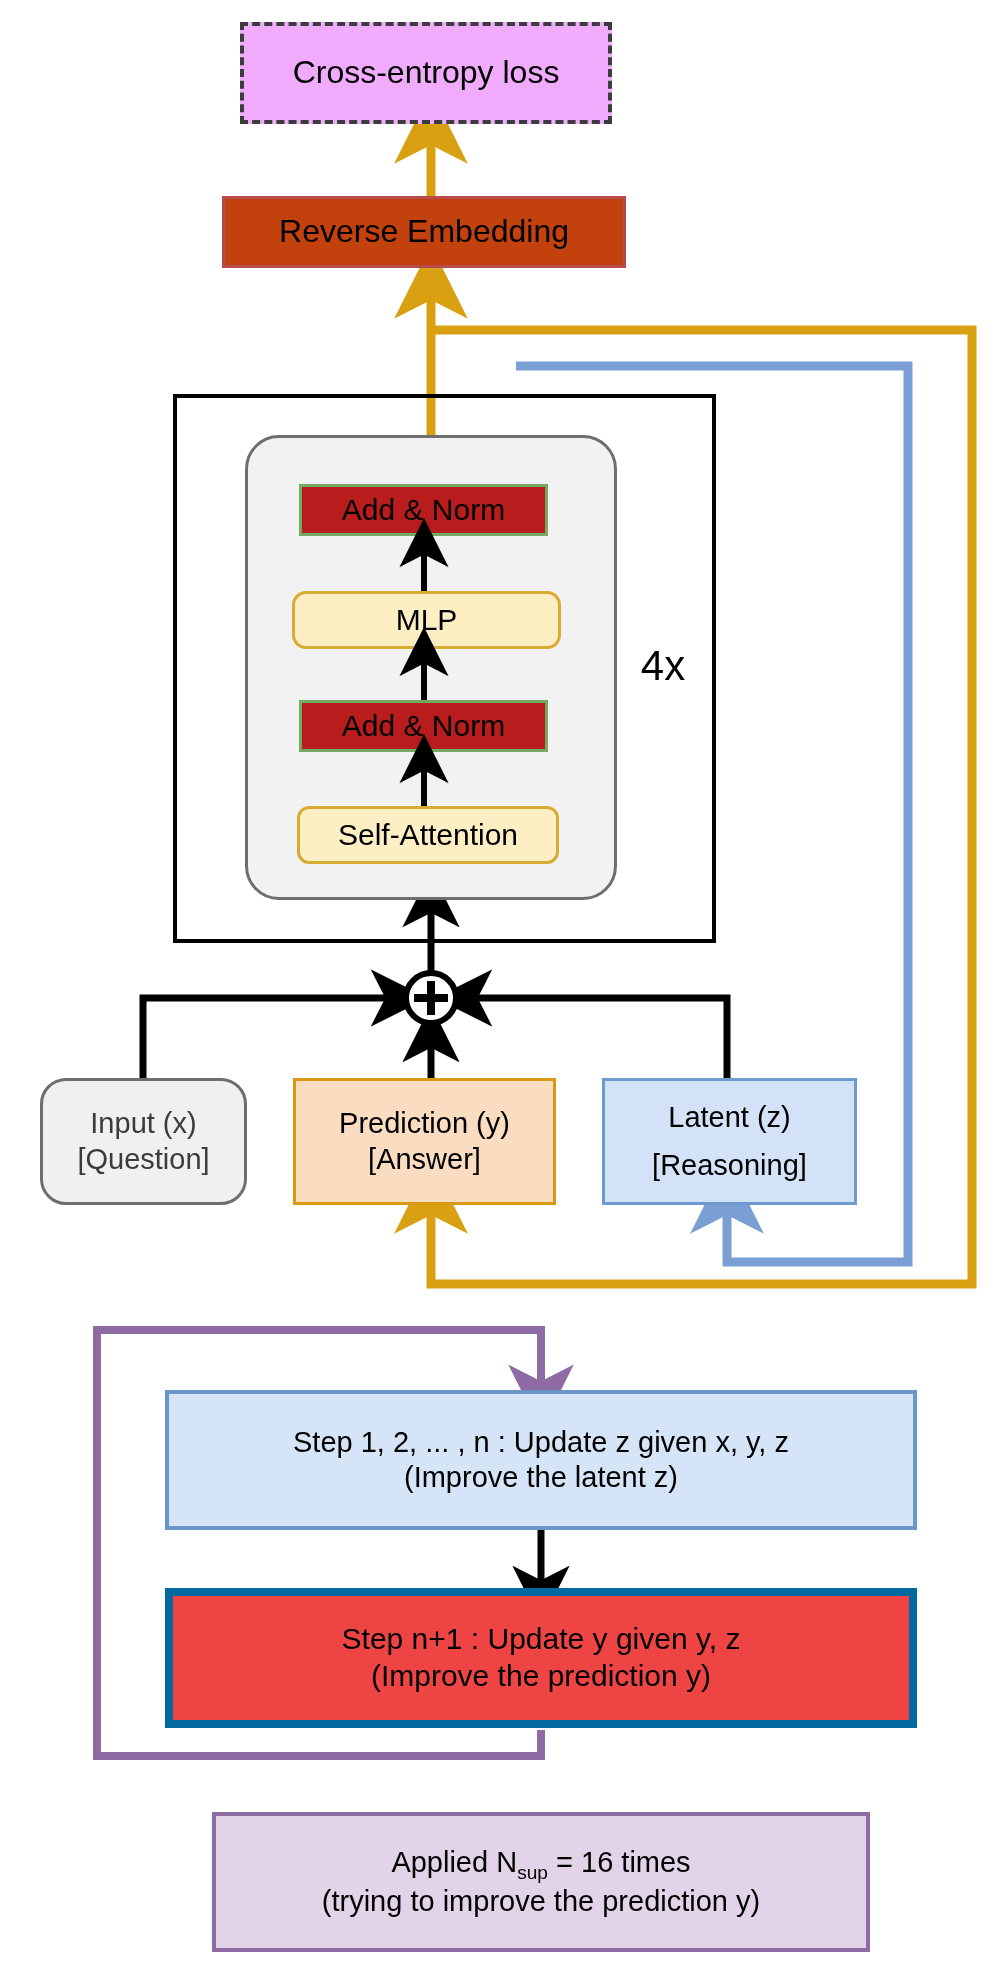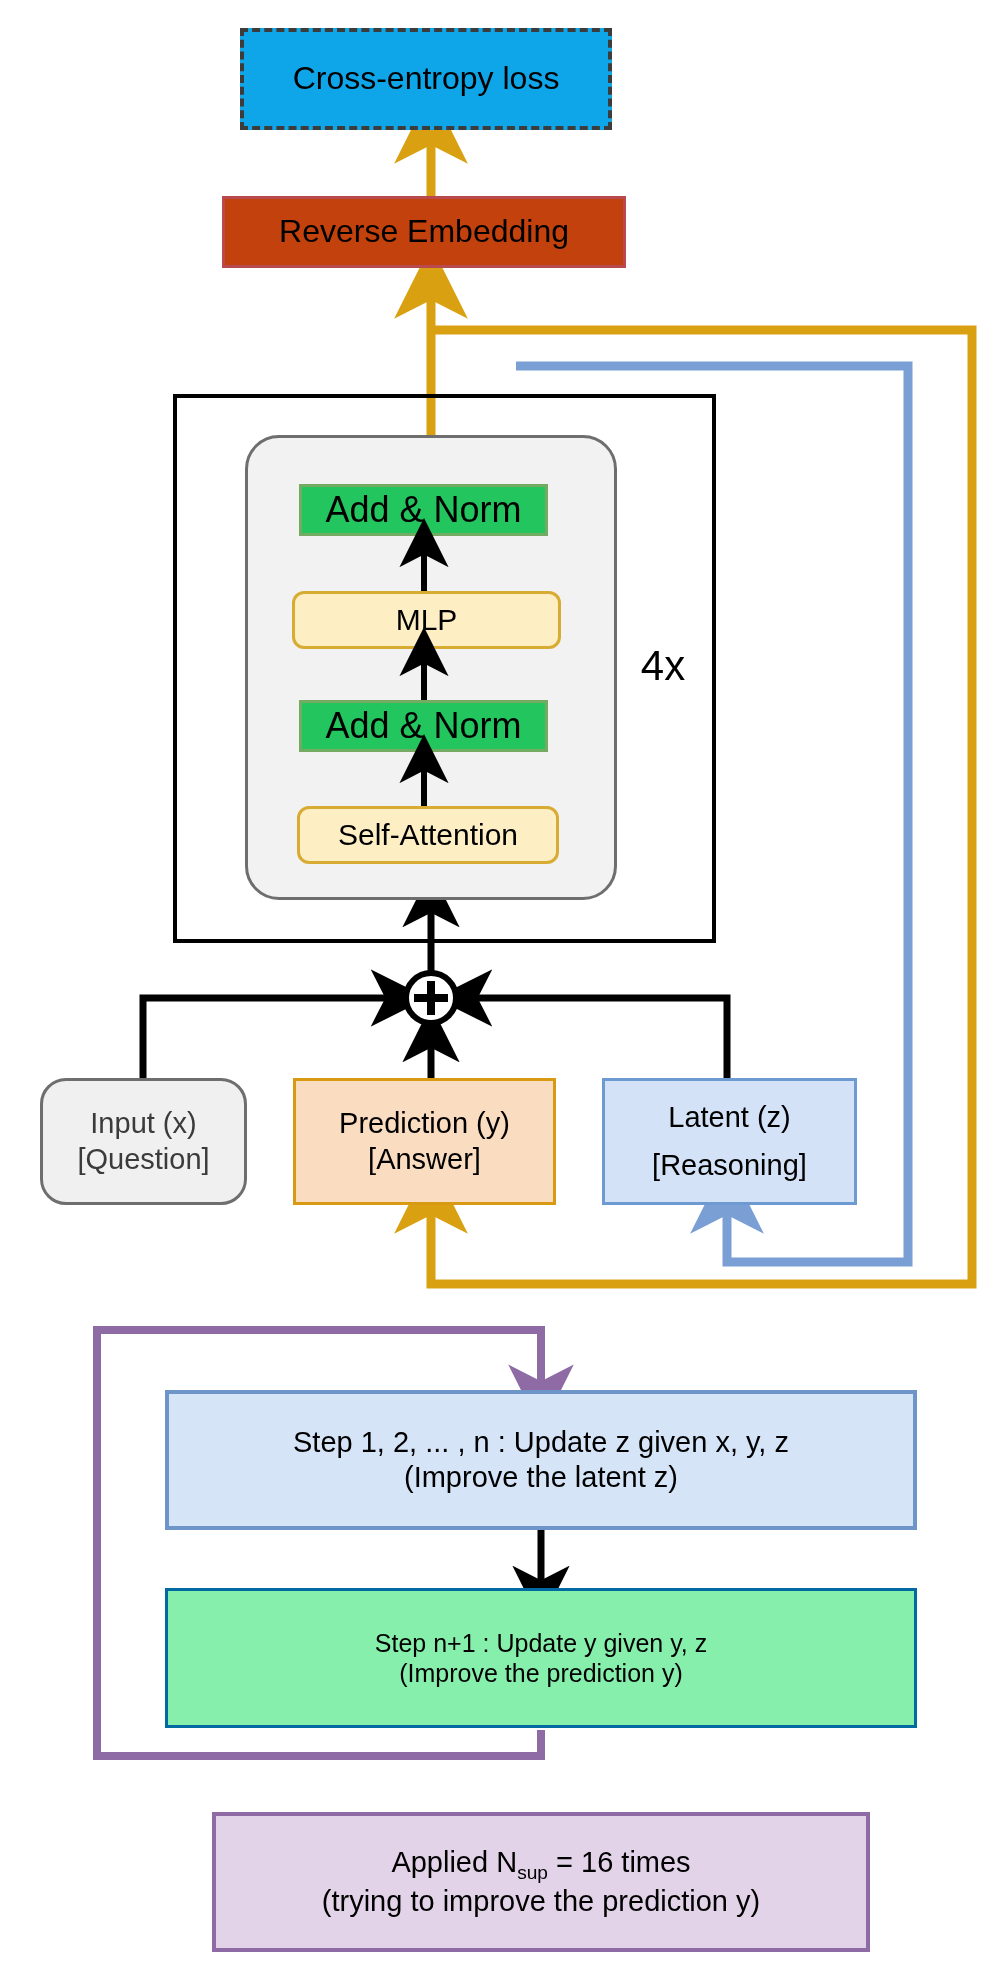--- a/index.html
+++ b/index.html
@@ -33,46 +33,45 @@
     align-items: center;
     justify-content: center;
     text-align: center;
     color: #000000;
     line-height: 1.22;
   }
   .node .line2 { display: block; }
 
   
   .loss-box {
-    background: #0ea5e9;
+    background: #f0abfc;
     border: 4px dashed #3c3c3c;
     font-size: 32px;
-    margin-top: 6px;
   }
   
   .rev-box {
     background: #c2410c;
     border: 3px solid #b8494c;
     font-size: 32px;
   }
   
   .outer-frame {
     border: 4px solid #000000;
     background: transparent;
   }
   
   .tf-panel {
     background: #f2f2f2;
     border: 3px solid #6e6e6e;
     border-radius: 34px;
   }
   .addnorm {
-    background: #22c55e;
+    background: #b91c1c;
     border: 3px solid #74ab62;
-    font-size: 36px;
+    font-size: 30px;
   }
   .mlp, .selfattn {
     background: #fdeec4;
     border: 3px solid #d8ab33;
     border-radius: 12px;
     font-size: 30px;
   }
   .rep-label {
     font-size: 42px;
     color: #000000;
@@ -95,23 +94,23 @@
     font-size: 29px;
     gap: 12px;
   }
   
   .step-blue {
     background: #d5e4f7;
     border: 4px solid #6d95c8;
     font-size: 29px;
   }
   .step-orange {
-    background: #86efac;
-    border: 3px solid #0369a1;
-    font-size: 25px;
+    background: #ef4444;
+    border: 8px solid #0369a1;
+    font-size: 30px;
   }
   .step-purple {
     background: #e2d3e8;
     border: 4px solid #8e6ba5;
     font-size: 29px;
   }
   .sub { font-size: 0.66em; vertical-align: sub; }
 </style>
 </head>
 <body>
@@ -184,21 +183,21 @@
   </div>
 
   <div class="node outer-frame" style="left:173px; top:394px; width:543px; height:549px;"></div>
 
   <div class="node tf-panel" style="left:245px; top:435px; width:372px; height:465px;"></div>
 
   <div class="node addnorm" style="left:299px; top:484px; width:249px; height:52px;">
     <span>Add &amp; Norm</span>
   </div>
 
-  <div class="node mlp" style="left:292px; top:591px; width:269px; height:58px;">
+  <div class="node mlp" style="left:292px; top:591px; width:269px; height:58px;border-radius:14px;">
     <span>MLP</span>
   </div>
 
   <div class="node addnorm" style="left:299px; top:700px; width:249px; height:52px;">
     <span>Add &amp; Norm</span>
   </div>
 
   <div class="node selfattn" style="left:297px; top:806px; width:262px; height:58px;">
     <span>Self-Attention</span>
   </div>

